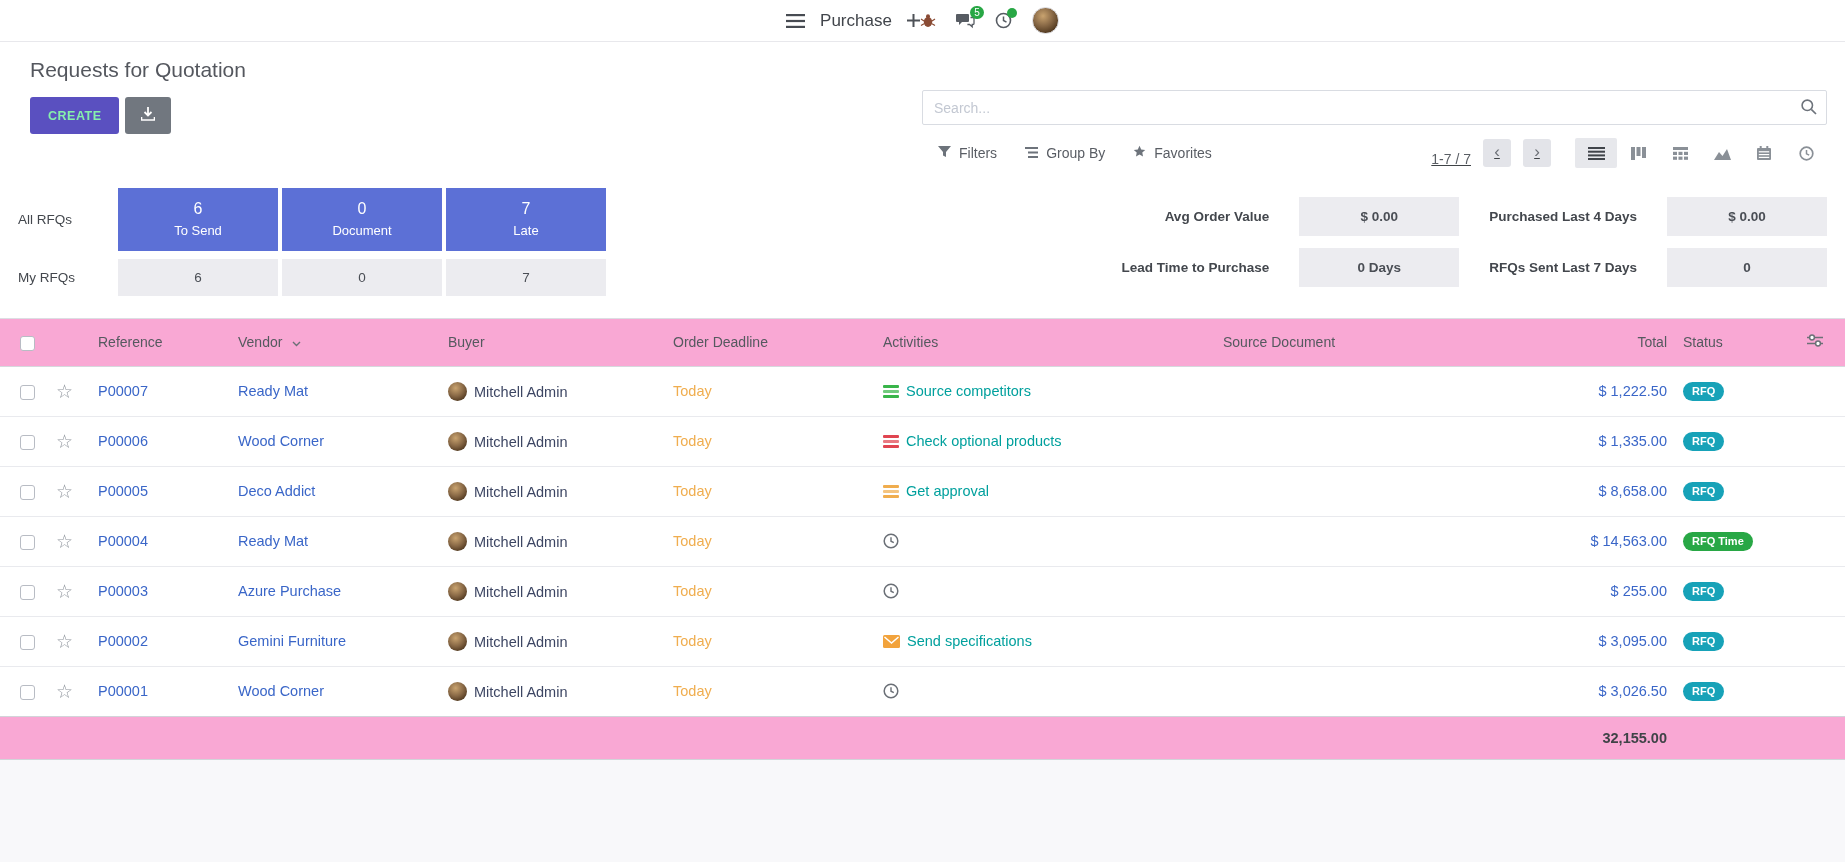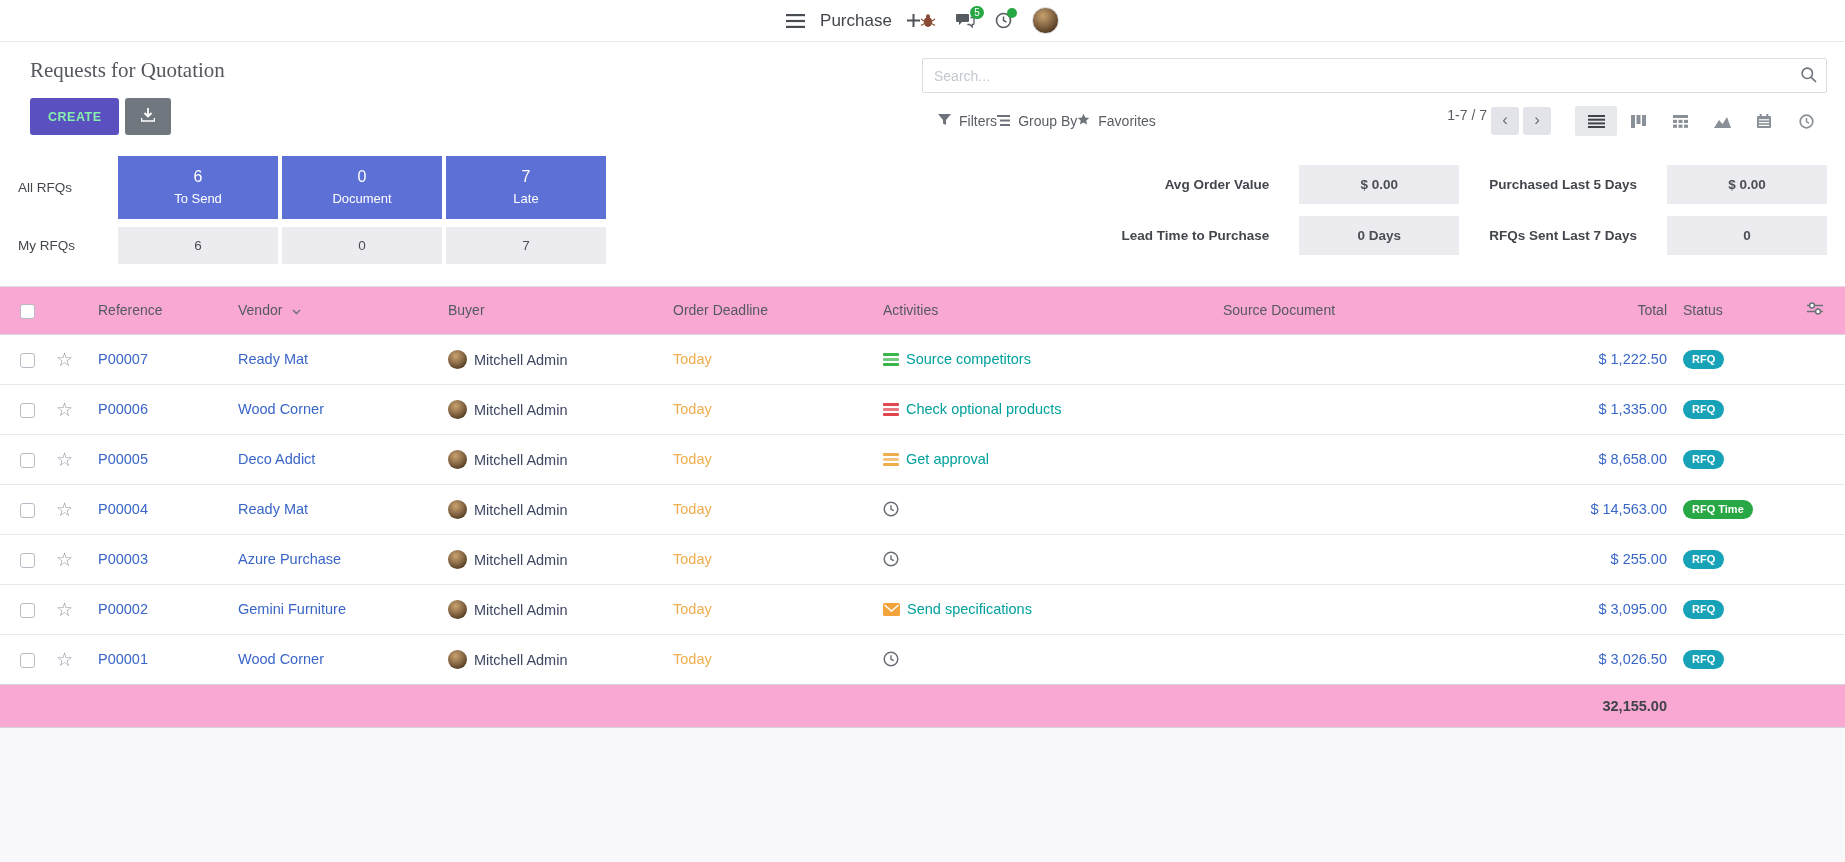--- a/index.html
+++ b/index.html
@@ -35,45 +35,45 @@
   }
   .avatar {
     width: 27px; height: 27px; border-radius: 50%;
     background: radial-gradient(circle at 40% 32%, #c9a36f 0%, #8a6a47 42%, #50381f 78%, #2e2012 100%);
     border: 1px solid #d8d8dc; cursor: pointer;
   }
 
   
   .control-panel { display: flex; justify-content: space-between; padding: 16px 18px 10px; background: #fff; }
   .cp-left { }
-  .page-title { font-size: 21px; font-weight: 400; color: #54575e; margin: 0 0 15px 12px; font-family: Liberation Serif, serif; }
+  .page-title { font-size: 21px; font-weight: 400; color: #54575e; margin: 0 0 15px 12px; }
   .cp-buttons { display: flex; gap: 6px; margin-left: 12px; }
   .btn-create {
     background: var(--create); color: #86efac; border: none; border-radius: 3px;
     font-family: Liberation Sans, sans-serif;
     font-size: 12.5px; font-weight: 700; letter-spacing: .5px;
     padding: 0 18px; height: 37px; cursor: pointer;
   }
   .btn-export {
     background: #71777f; border: none; border-radius: 3px;
     width: 46px; height: 37px; display: flex; align-items: center; justify-content: center; cursor: pointer;
   }
-  .cp-right { width: 905px; display: flex; flex-direction: column; gap: 13px; }
+  .cp-right { width: 905px; display: flex; flex-direction: column; gap: 13px; margin-top: 32px; }
   .search-box { position: relative; }
   .search-input {
     width: 100%; height: 35px; border: 1px solid #d9dce2; border-radius: 2px;
     padding: 0 36px 0 11px; font-size: 14px; color: #333;
     font-family: "Liberation Sans", sans-serif; outline: none;
   }
   .search-input::placeholder { color: #c3c8d2; }
   .search-icon { position: absolute; right: 10px; top: 9px; cursor: pointer; }
   .cp-row2 { display: flex; align-items: center; }
-  .filter-group { display: flex; margin-left: 16px; }
+  .filter-group { display: flex; gap: 28px; margin-left: 16px; }
   .filter-btn { display: flex; align-items: center; gap: 8px; font-size: 14px; color: #595d64; cursor: pointer; white-space: nowrap; }
-  .pager-group { display: flex; align-items: flex-start; gap: 4px; margin-left: auto; margin-right: 24px; }
+  .pager-group { display: flex; align-items: flex-end; gap: 12px; margin-left: auto; margin-right: 24px; text-decoration: underline; }
   .pager-text { font-size: 14px; color: #5a5e64; cursor: pointer; }
   .pager-btn {
     width: 28px; height: 28px; background: #e3e4e9; border: none; border-radius: 3px;
     color: #6c7077; font-size: 17px; line-height: 1; cursor: pointer;
     display: flex; align-items: center; justify-content: center; padding-bottom: 3px;
   }
   .view-switcher { display: flex; align-items: center; }
   .vs-btn { width: 42px; height: 30px; display: flex; align-items: center; justify-content: center; cursor: pointer; border-radius: 2px; }
   .vs-btn.active { background: #e7e8ec; }
 
@@ -322,21 +322,21 @@
           <div class="kpi-label">Late</div>
         </div>
         <div class="kpi-row-label">My RFQs</div>
         <div class="kpi-my">6</div>
         <div class="kpi-my">0</div>
         <div class="kpi-my">7</div>
       </div>
     <div class="stats-grid">
         <div class="stat-label">Avg Order Value</div>
         <div class="stat-value">$ 0.00</div>
-        <div class="stat-label">Purchased Last 5 Days</div>
+        <div class="stat-label">Purchased Last 4 Days</div>
         <div class="stat-value">$ 0.00</div>
         <div class="stat-label">Lead Time to Purchase</div>
         <div class="stat-value">0 Days</div>
         <div class="stat-label">RFQs Sent Last 7 Days</div>
         <div class="stat-value">0</div>
       </div>
   </div>
 
   <table class="rfq-table">
     <colgroup>

